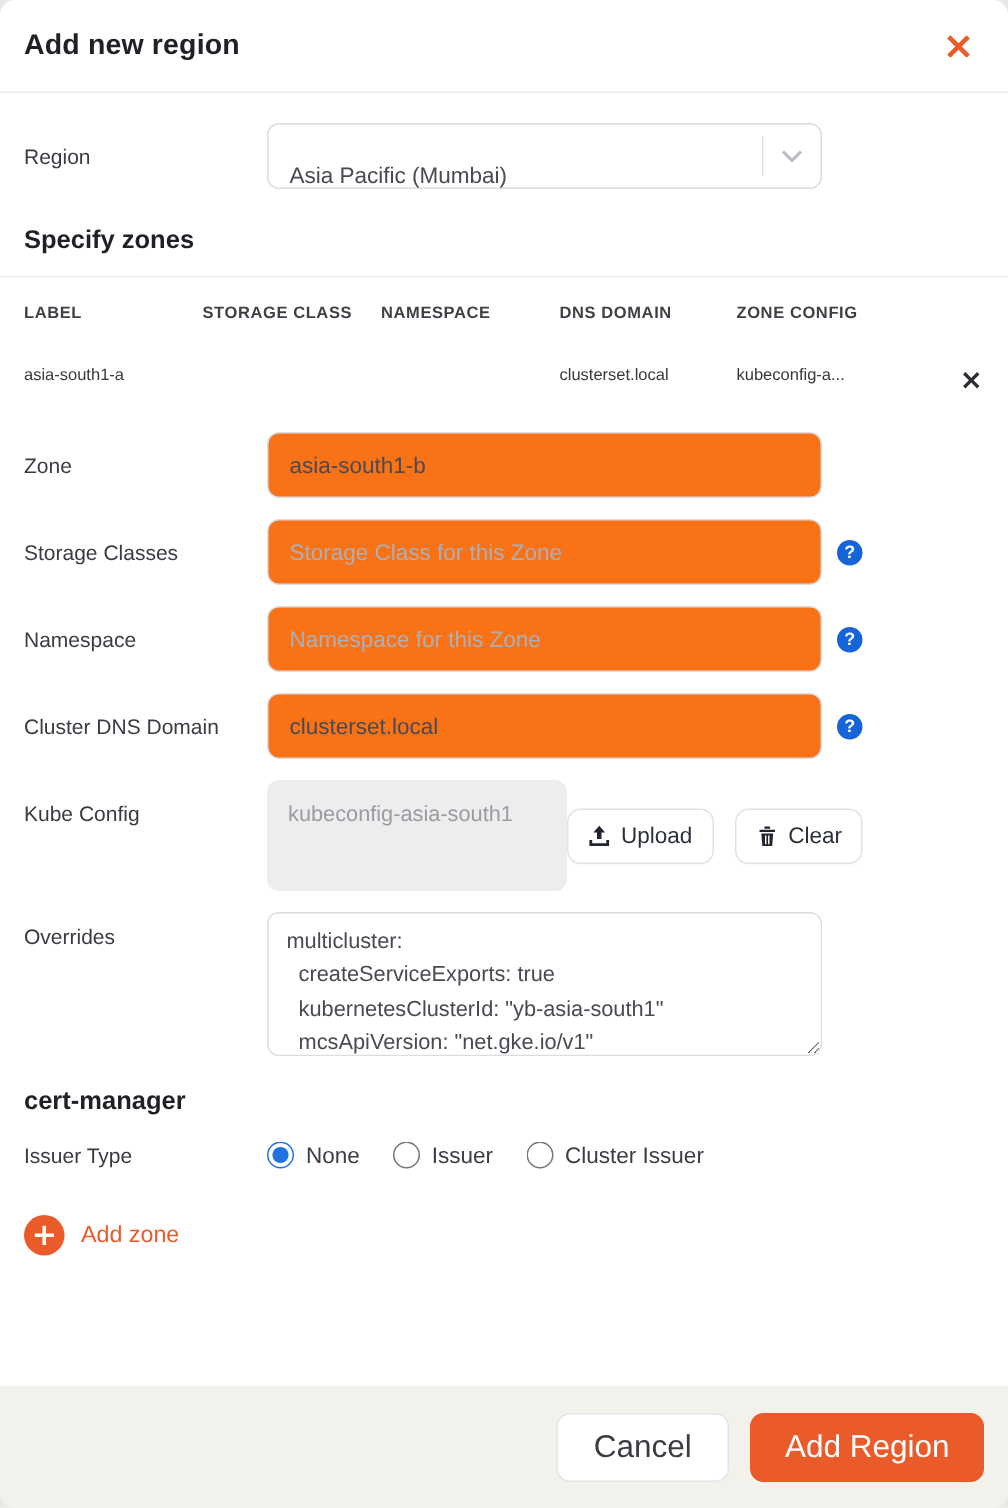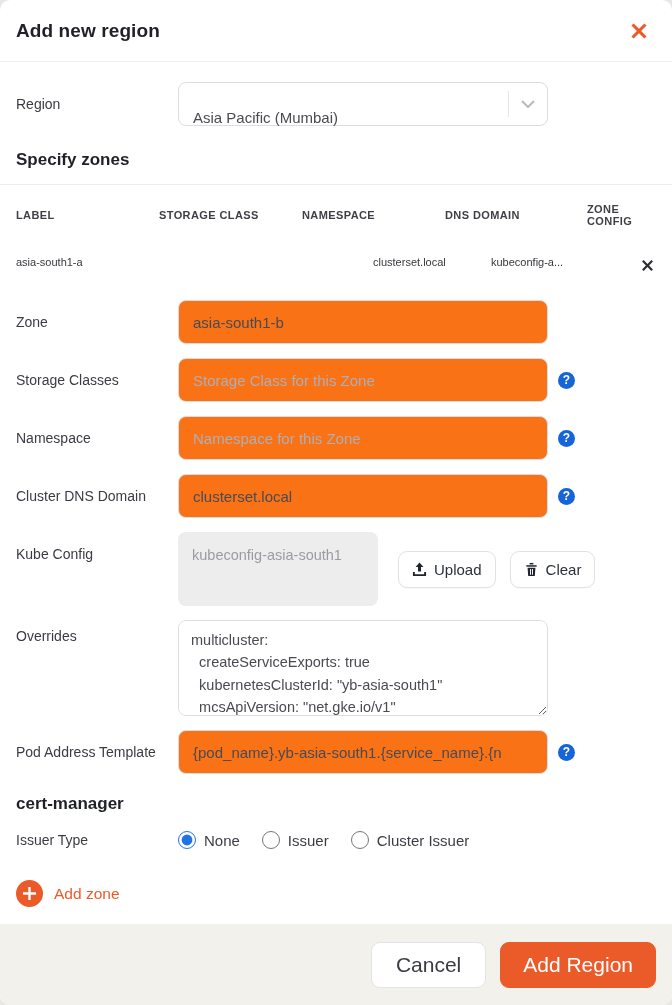--- a/index.html
+++ b/index.html
@@ -49,21 +49,21 @@
 
   .section-heading { font-size: 17px; font-weight: bold; color: #1f2126; margin: 24px 0 14px 0; }
 
   
   .zones-table { border-top: 1px solid #ededf0; margin: 0 -16px; padding: 0 16px; }
   .zt-head, .zt-row {
     display: grid;
     grid-template-columns: 119px 119px 119px 118px 1fr 24px;
     align-items: center;
   }
-  .zt-head { padding: 18px 0 2px 0; gap: 24px; }
+  .zt-head { padding: 18px 0 2px 0; }
   .zt-head span {
     font-size: 11px; font-weight: bold; color: #3f3f46; letter-spacing: .4px;
   }
   .zt-row { padding: 20px 0 26px 0; }
   .zt-cell { font-size: 11px; color: #37373d; }
   .row-delete-btn { background: none; border: none; cursor: pointer; padding: 2px; justify-self: end; display: flex; margin-top: 8px; }
   .row-delete-btn svg { width: 13px; height: 13px; fill: #2c2c33; }
 
   
   .text-input {
@@ -92,21 +92,21 @@
     word-break: break-word;
   }
   .mini-btn {
     height: 37px; display: inline-flex; align-items: center; gap: 7px;
     background: #fff; border: 1px solid #e2e2e6; border-radius: 9px;
     padding: 0 13px; font-size: 15px; color: #2b303b; cursor: pointer;
     font-family: "Liberation Sans", sans-serif;
     box-shadow: 0 1px 1px rgba(0,0,0,.02);
   }
   .mini-btn svg { width: 15px; height: 15px; fill: #20242e; }
-  .kube-buttons { display: flex; gap: 14px; margin-left: 20px; align-self: center; }
+  .kube-buttons { display: flex; gap: 14px; align-self: center; }
 
   
   .overrides-area {
     width: 370px; height: 96px;
     border: 1px solid #dcdce2; border-radius: 8px;
     padding: 8px 12px; font-size: 14.5px; color: #4a4a52; line-height: 1.55;
     font-family: "Liberation Sans", "DejaVu Sans", sans-serif;
     resize: both; outline: none; overflow: auto; background: #fff;
   }
 
@@ -254,25 +254,20 @@
     
     <div class="form-row align-top">
       <div class="form-label" style="padding-top:6px">Overrides</div>
       <textarea class="overrides-area" spellcheck="false" style="">multicluster:
   createServiceExports: true
   kubernetesClusterId: "yb-asia-south1"
   mcsApiVersion: "net.gke.io/v1"</textarea>
     </div>
 
     
-    <div class="form-row">
-      <div class="form-label">Pod Address Template</div>
-      <input class="text-input" type="text" value="{pod_name}.yb-asia-south1.{service_name}.{n" style="">
-      <span class="help-icon"></span>
-    </div>
 
     
     <div class="section-heading" style="margin:20px 0 16px 0">cert-manager</div>
 
     <div class="form-row">
       <div class="form-label">Issuer Type</div>
       <div class="radio-group">
         <label class="radio-option">
           <input type="radio" name="issuer_type" checked="" style="">
           <span>None</span>

